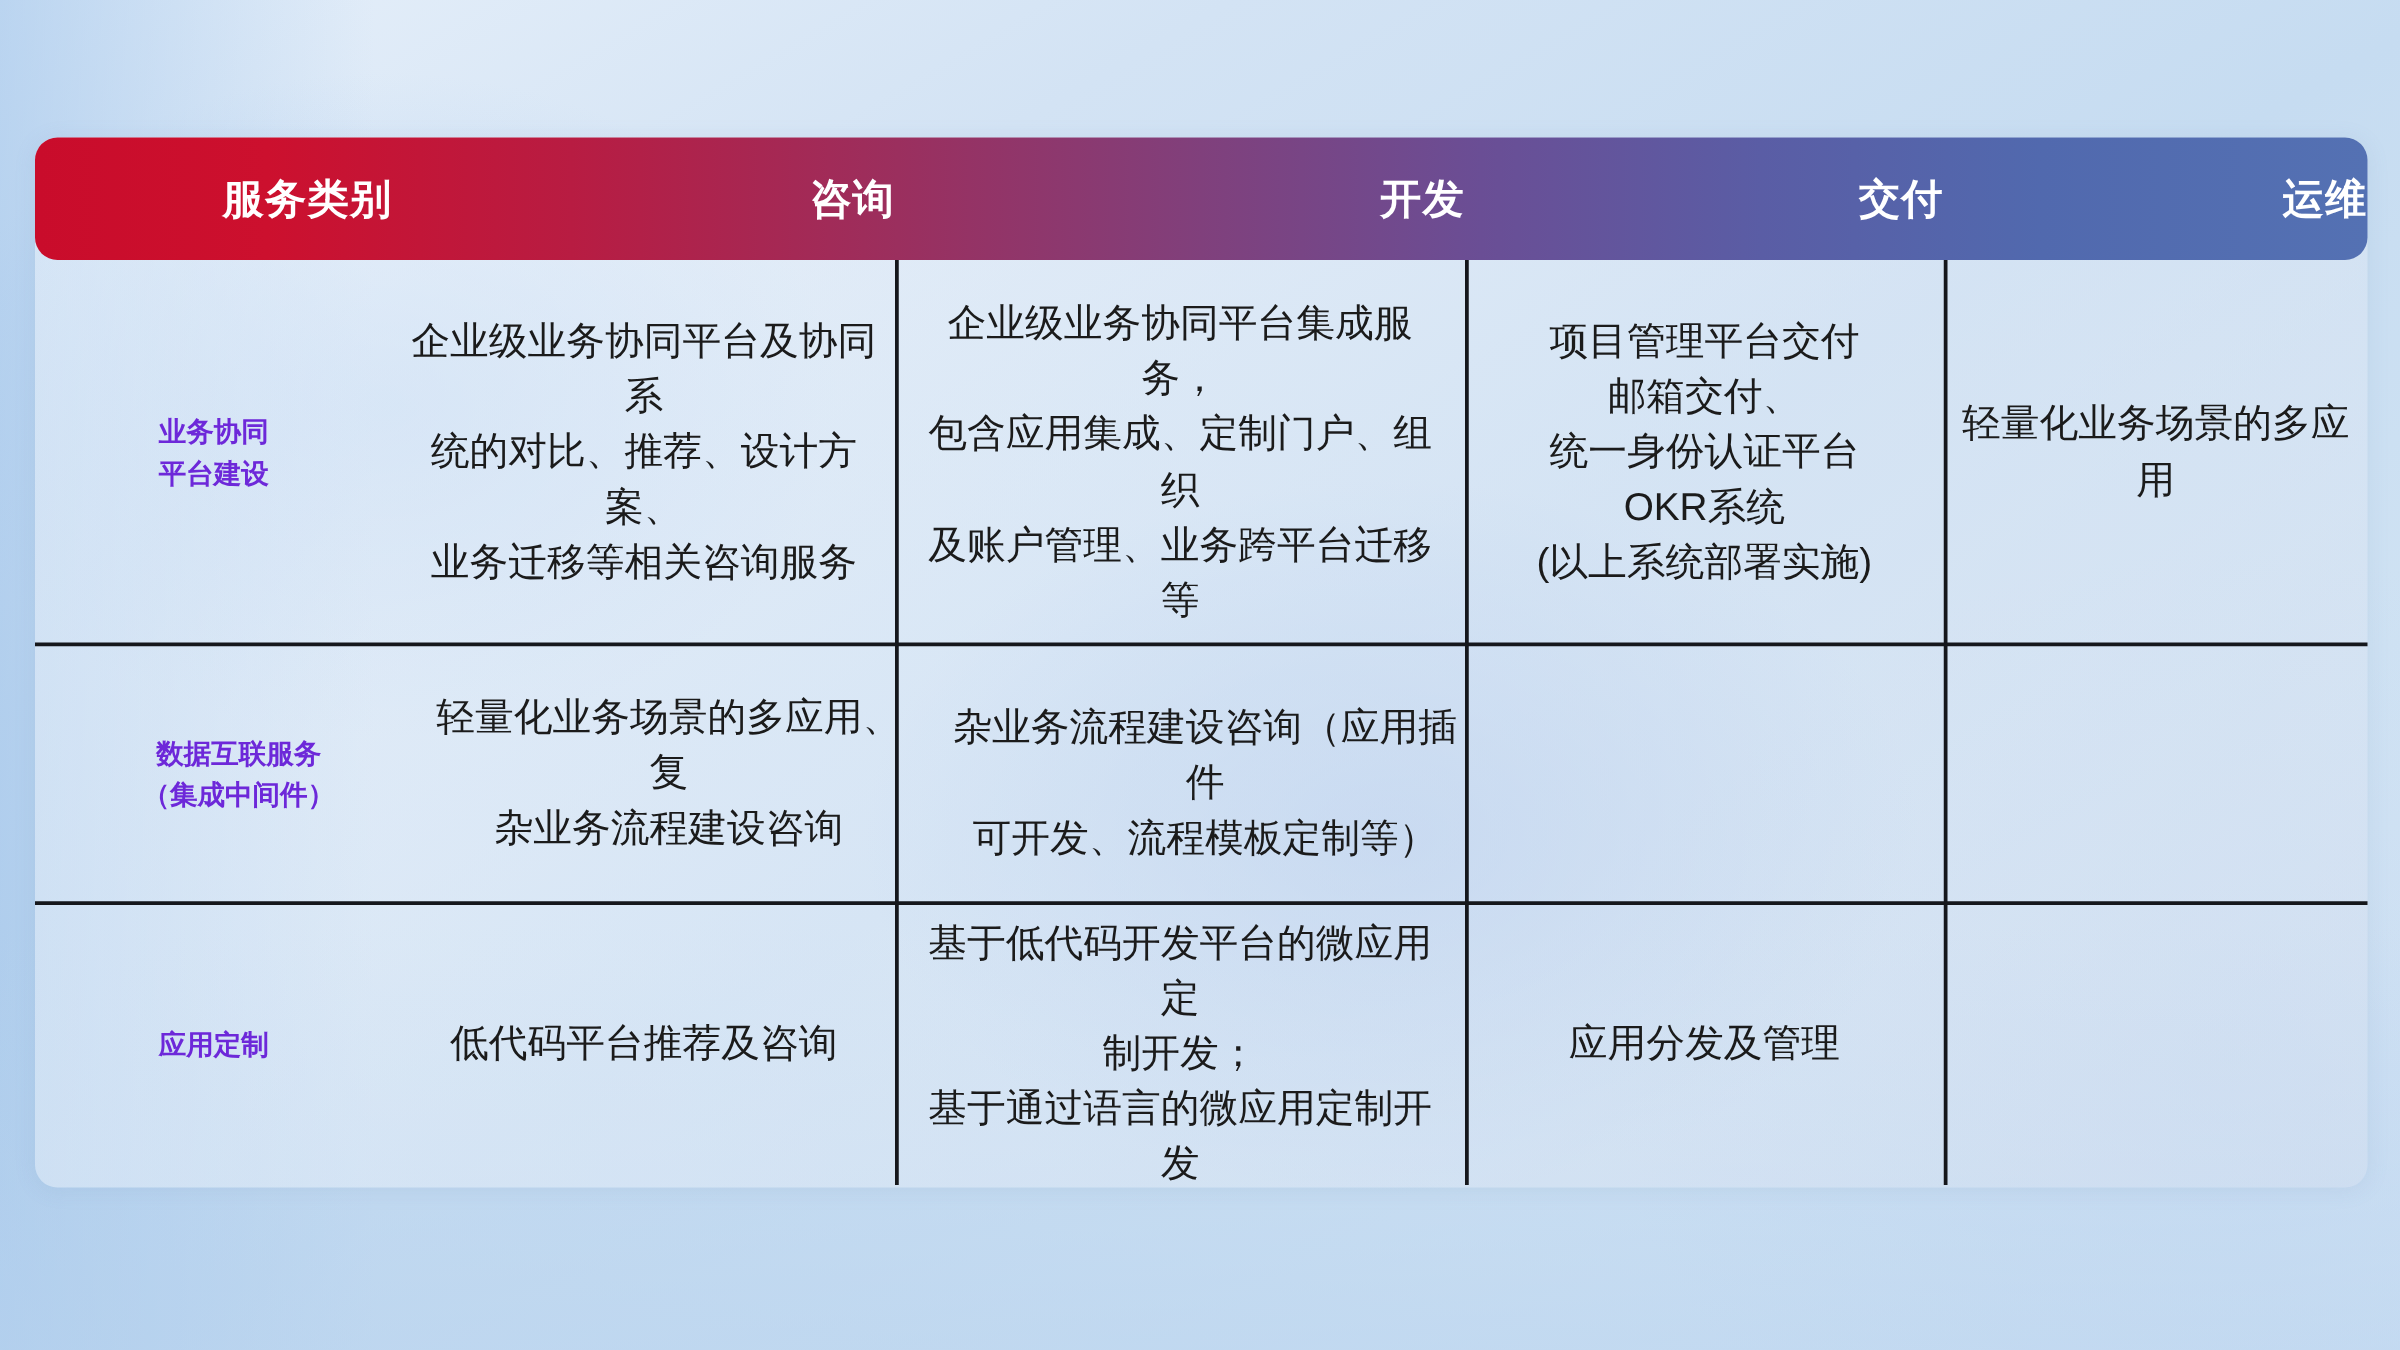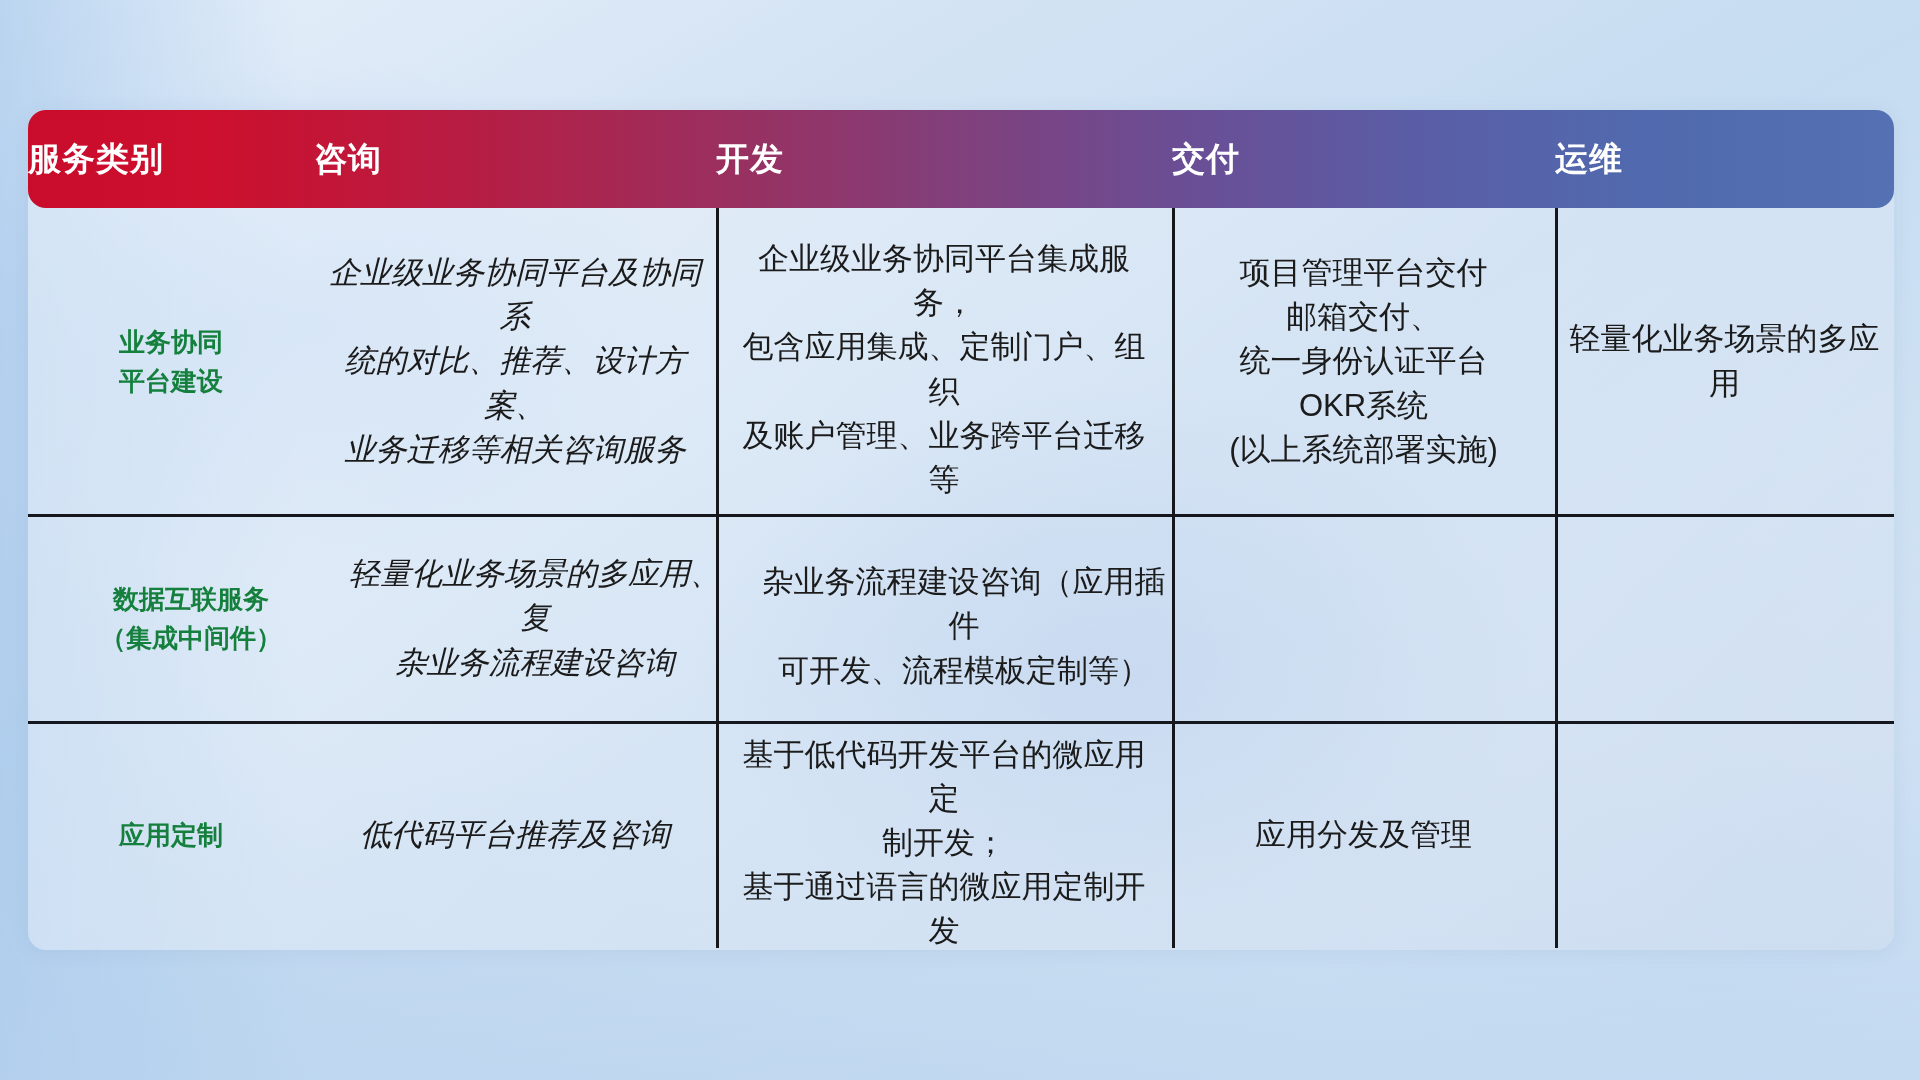--- a/index.html
+++ b/index.html
@@ -68,21 +68,21 @@
         #5a5da5 74%,
         #5169ae 86%,
         #5471b3 100%);
     display: flex;
     align-items: center;
   }
   .hdr-cell {
     color: #ffffff;
     font-size: 33px;
     font-weight: bold;
-    text-align: left;
+    text-align: right;
     letter-spacing: 1px;
     white-space: nowrap;
   }
   .hdr-c0 { width: 286px; }
   .hdr-c1 { width: 402px; }
   .hdr-c2 { width: 456px; }
   .hdr-c3 { width: 383px; }
   .hdr-c4 { width: 339px; }
 
   
@@ -109,29 +109,29 @@
     justify-content: center;
     box-sizing: border-box;
     text-align: center;
     color: #1b1b1b;
     font-size: 31px;
     line-height: 1.42;
     padding: 4px 14px;
     white-space: pre-line;
   }
   .c0 { width: 286px; }
-  .c1 { width: 402px; font-style: italic; }
+  .c1 { width: 402px; }
   .c2 { width: 456px; margin-top: 16px; }
   .c3 { width: 383px; }
   .c4 { width: 339px; }
 
   .cat {
-    color: #15803d;
+    color: #6d28d9;
     font-weight: bold;
-    font-size: 26px;
+    font-size: 22px;
     line-height: 1.5;
   }
 
   
   .vline {
     position: absolute;
     top: 0;
     width: 2.5px;
     height: 740px;
     background: #15171c;

